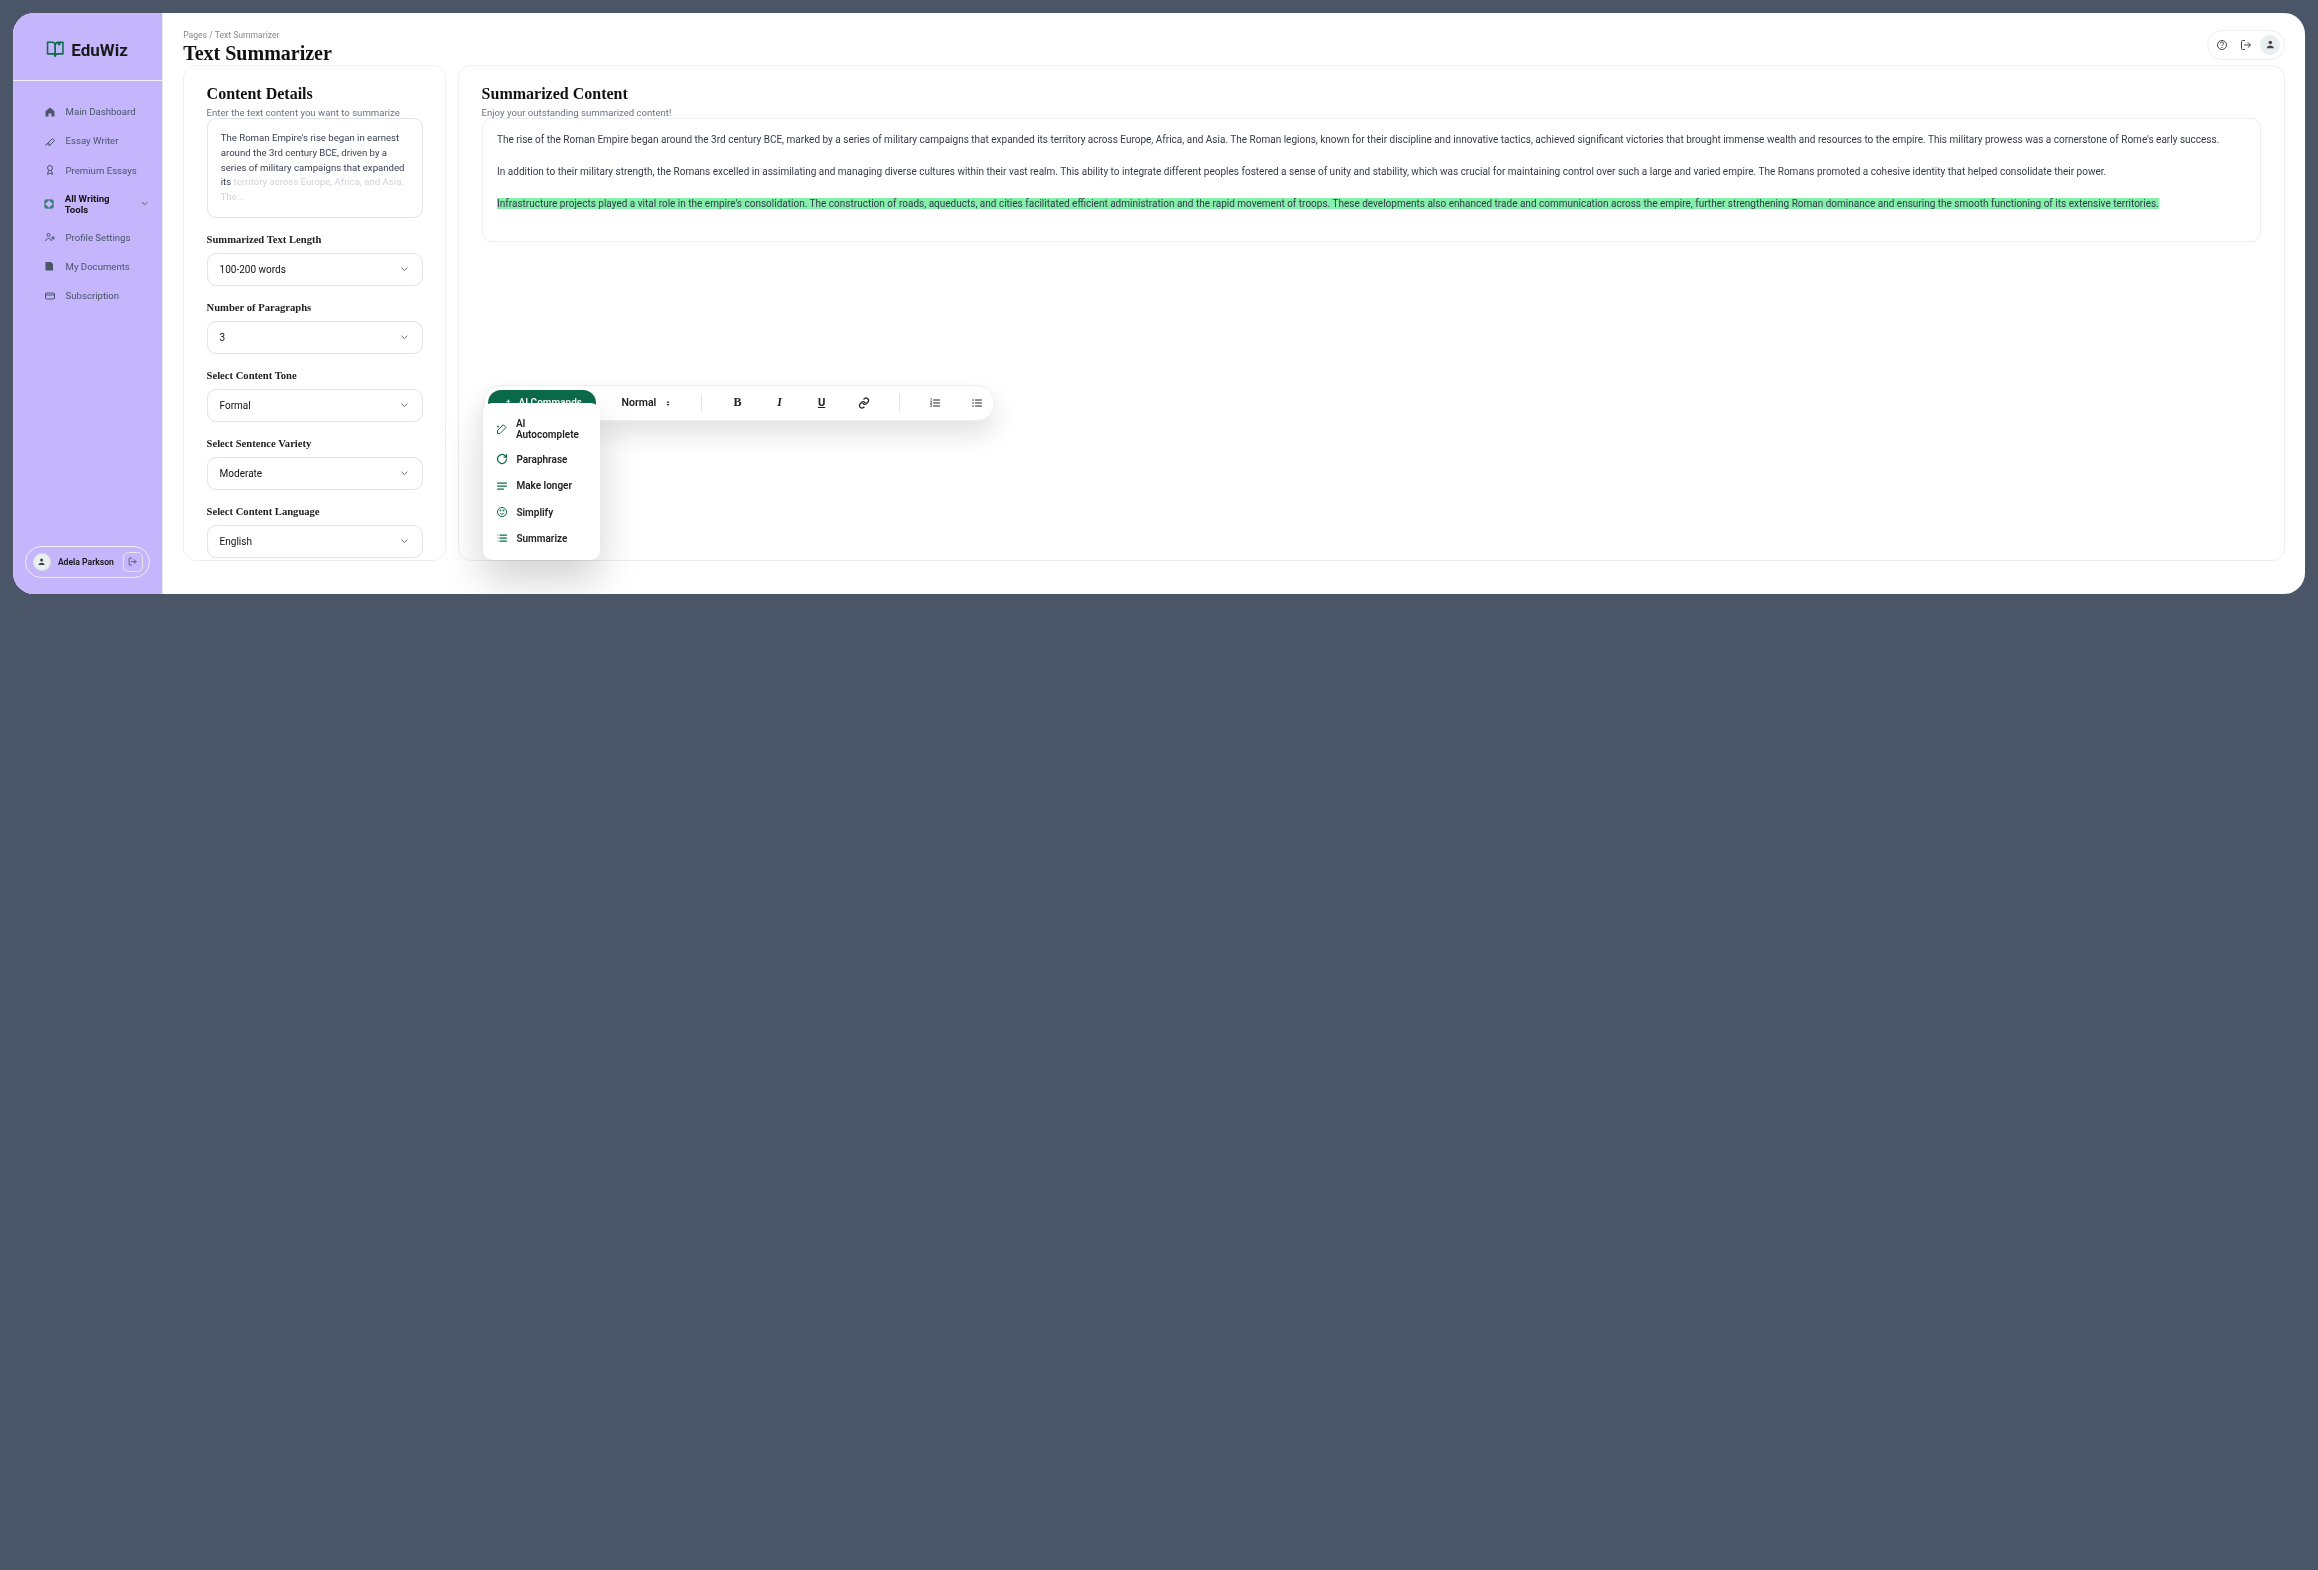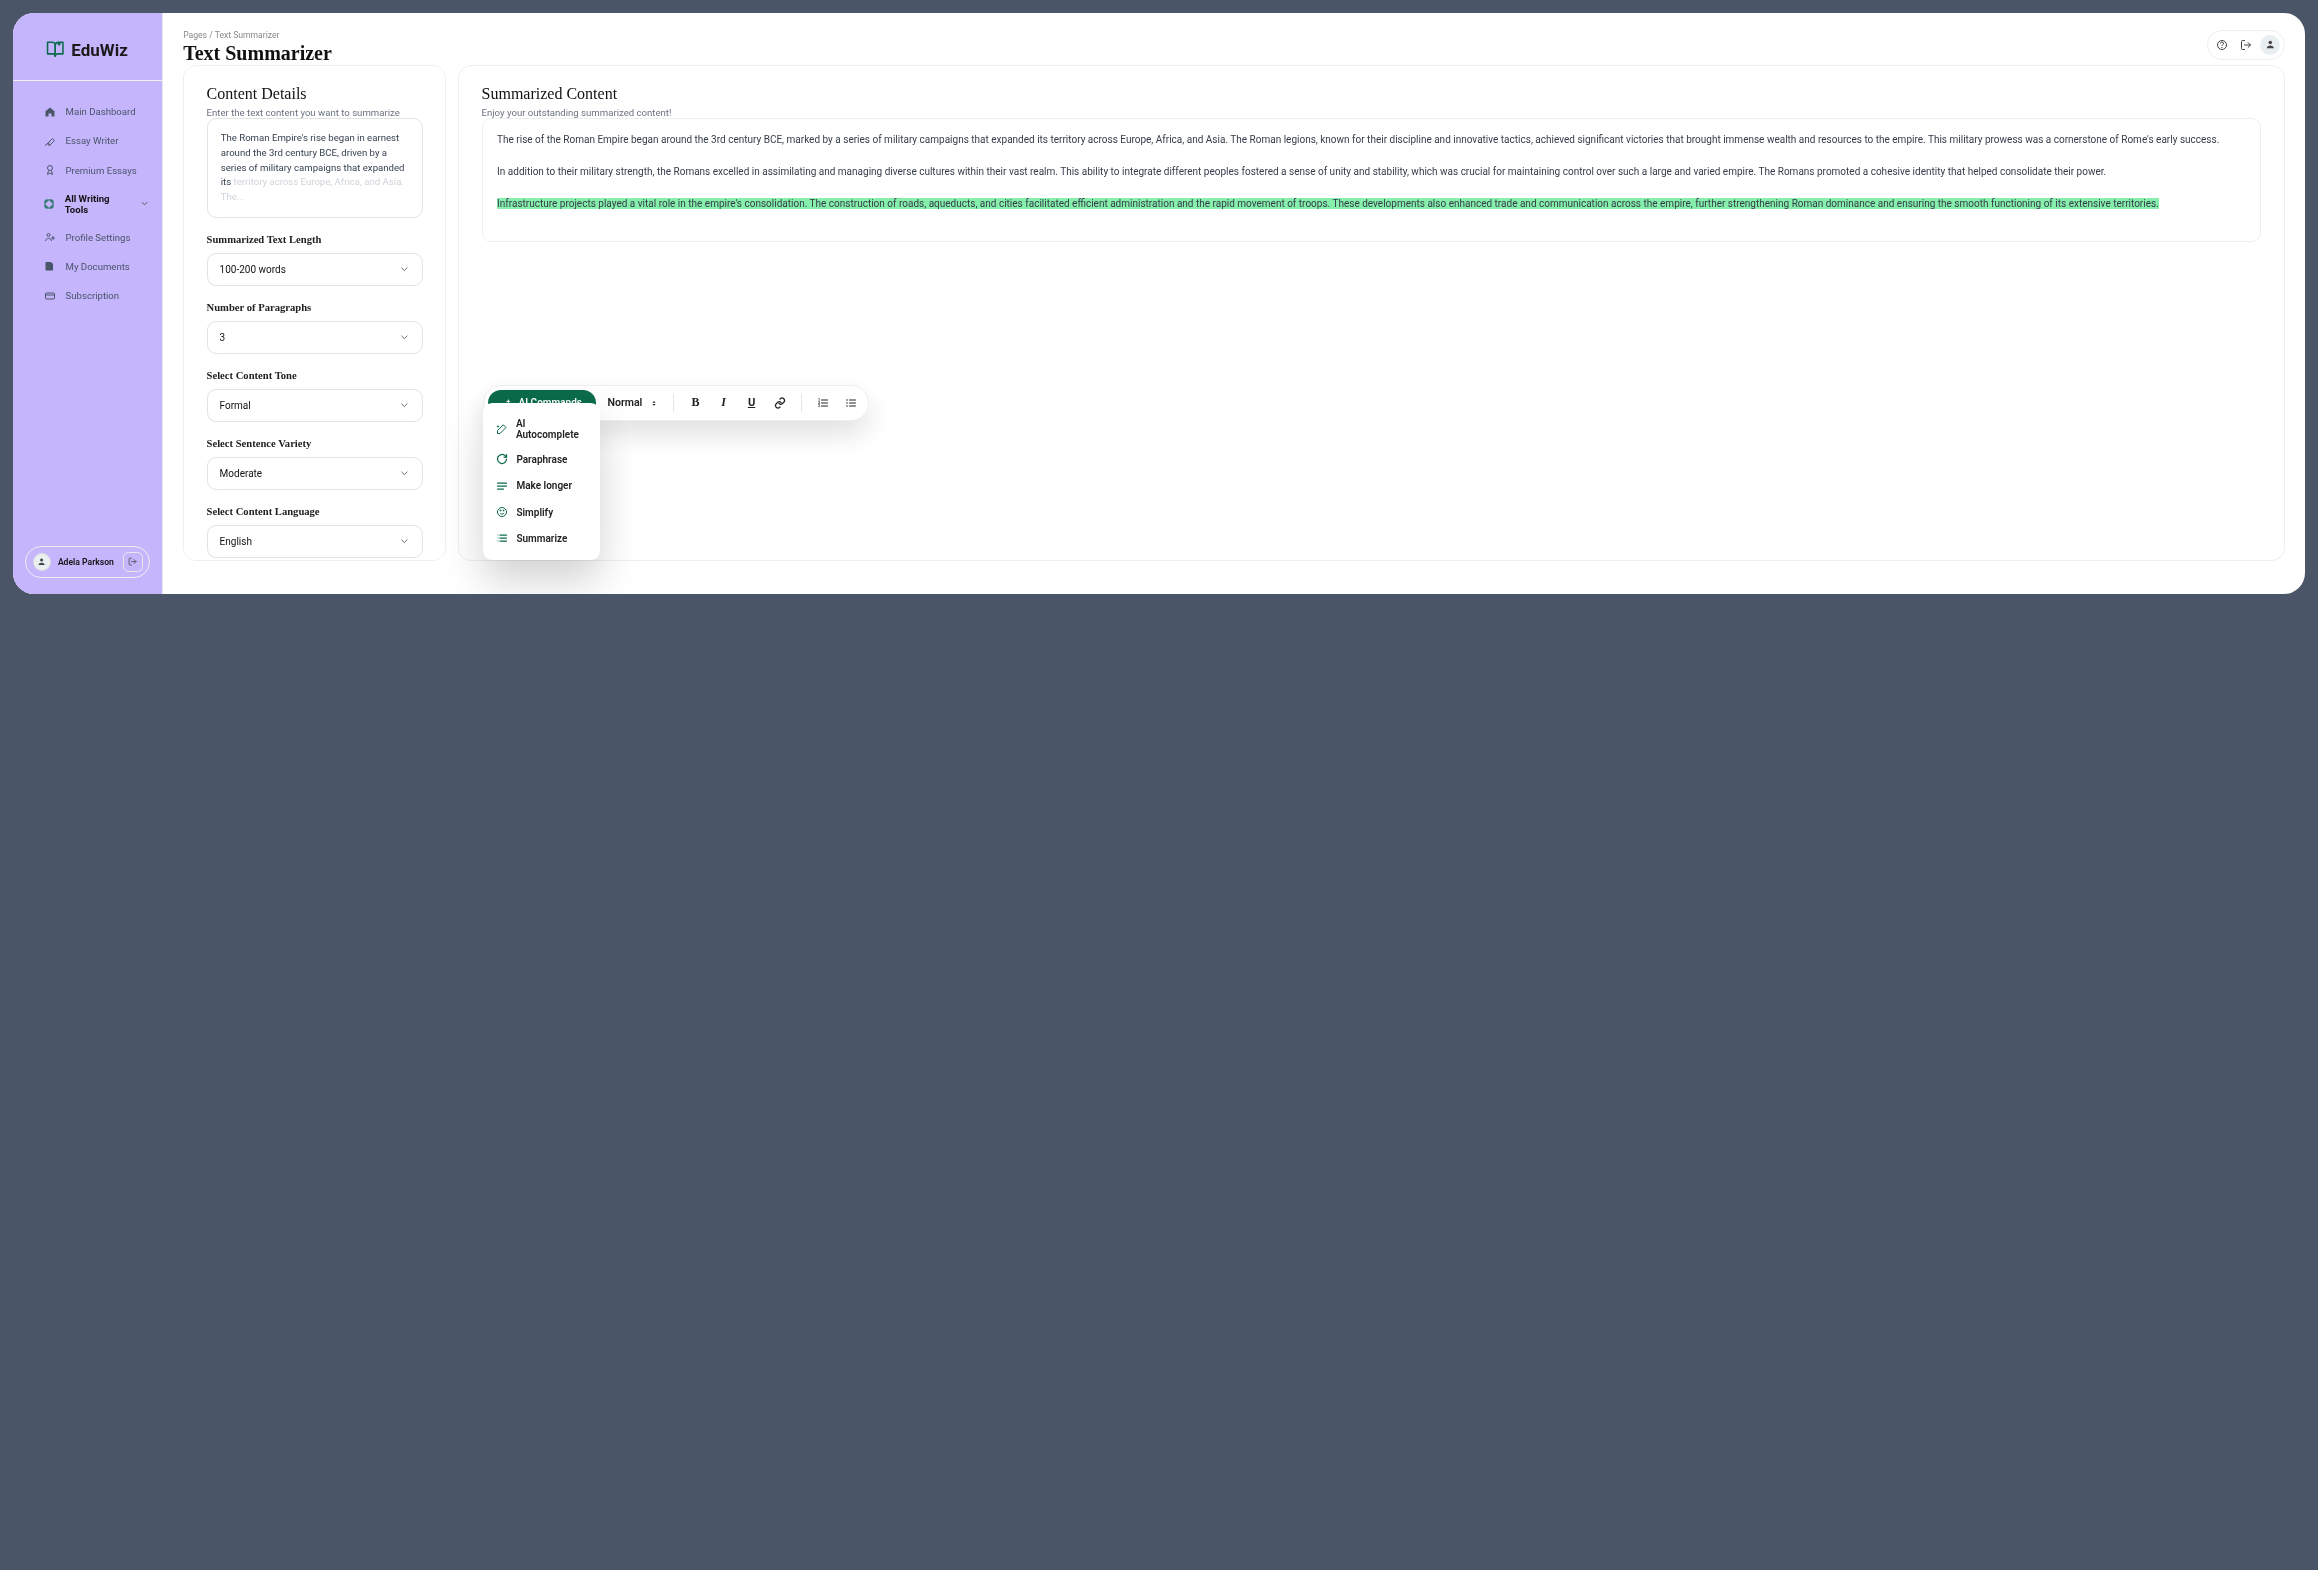--- a/index.html
+++ b/index.html
@@ -29,35 +29,35 @@
 .page-title { font-family: Georgia, "Times New Roman", serif; font-size: 20px; font-weight: 600; color: #111; }
 .header-actions { display: flex; align-items: center; gap: 4px; border: 0.7px solid #eee; border-radius: 659px; padding: 4px; }
 .icon-btn { width: 20px; height: 20px; display: inline-flex; align-items: center; justify-content: center; color: #444; cursor: pointer; border-radius: 50%; }
 .icon-btn.avatar { background: #e9eef0; }
 
 .columns { display: flex; gap: 12px; height: calc(100% - 56px); }
 .card { border: 0.7px solid #eee; border-radius: 13.2px; padding: 18.5px 22.4px; background: #fff; }
 .card.left { width: 263px; overflow-y: auto; }
 .card.right { flex: 1; position: relative; }
 
-.section-title { font-family: Georgia, "Times New Roman", serif; font-size: 16px; font-weight: 400; color: #111; margin-bottom: 4px; }
+.section-title { font-family: Georgia, "Times New Roman", serif; font-size: 16px; font-weight: 700; color: #111; margin-bottom: 4px; }
 .section-sub { font-size: 9.6px; color: #6b7280; }
 
 .input-text-preview { border: 0.7px solid #e3e3e3; border-radius: 9.2px; padding: 12px 13.2px; font-size: 9.6px; color: #374151; line-height: 1.55; margin-bottom: 16px; }
 .input-text-preview .fade { color: #cfd4da; }
 
 .field-label { font-family: Georgia, "Times New Roman", serif; font-size: 10.6px; font-weight: 600; color: #222; margin-bottom: 8px; }
 .select { border: 0.7px solid #e3e3e3; border-radius: 9.2px; padding: 10px 12px; display: flex; align-items: center; justify-content: space-between; font-size: 10px; color: #111; margin-bottom: 16px; cursor: pointer; }
 .select .chev { color: #555; }
 
 .output-text { font-size: 10px; line-height: 1.6; color: #343c49; }
 .output-text p { margin-bottom: 16px; }
 .hl { background: #86efac; }
 
-.toolbar { position: absolute; left: 24px; bottom: 139px; display: flex; align-items: center; gap: 7px; background: #fff; border: 0.7px solid #eee; border-radius: 659px; padding: 4px 6.6px 4px 4px; box-shadow: 0 13.2px 26.4px rgba(0,0,0,0.12); }
+.toolbar { position: absolute; left: 24px; bottom: 139px; display: flex; align-items: center; gap: 21px; background: #fff; border: 0.7px solid #eee; border-radius: 659px; padding: 4px 6.6px 4px 4px; box-shadow: 0 13.2px 26.4px rgba(0,0,0,0.12); }
 .ai-cmd-btn { background: #0b6b4b; color: #fff; border-radius: 659px; padding: 7.3px 14.5px; font-size: 10px; font-weight: 600; display: inline-flex; align-items: center; gap: 5.3px; white-space: nowrap; cursor: pointer; }
 .toolbar-sep { width: 0.7px; height: 18.5px; background: #e5e5e5; margin: 0 4px; }
 .heading-select { font-size: 10.6px; font-weight: 600; color: #222; display: inline-flex; align-items: center; gap: 8px; padding: 0 4px; cursor: pointer; }
 .ticon { width: 21px; height: 21px; display: inline-flex; align-items: center; justify-content: center; color: #222; cursor: pointer; font-weight: 700; }
 
 .dropdown { position: absolute; left: 24px; bottom: 0px; width: 117px; background: #fff; border-radius: 9.2px; box-shadow: 0 20px 40px rgba(0,0,0,0.18); padding: 8px 4px; }
 .dropdown-item { display: flex; align-items: center; gap: 8px; padding: 6.6px 8px; font-size: 10px; font-weight: 600; color: #222; cursor: pointer; }
 .dropdown-item .dicon { width: 13.2px; height: 13.2px; color: #0b6b4b; display: inline-flex; align-items: center; justify-content: center; }
 
 svg { display: block; }

